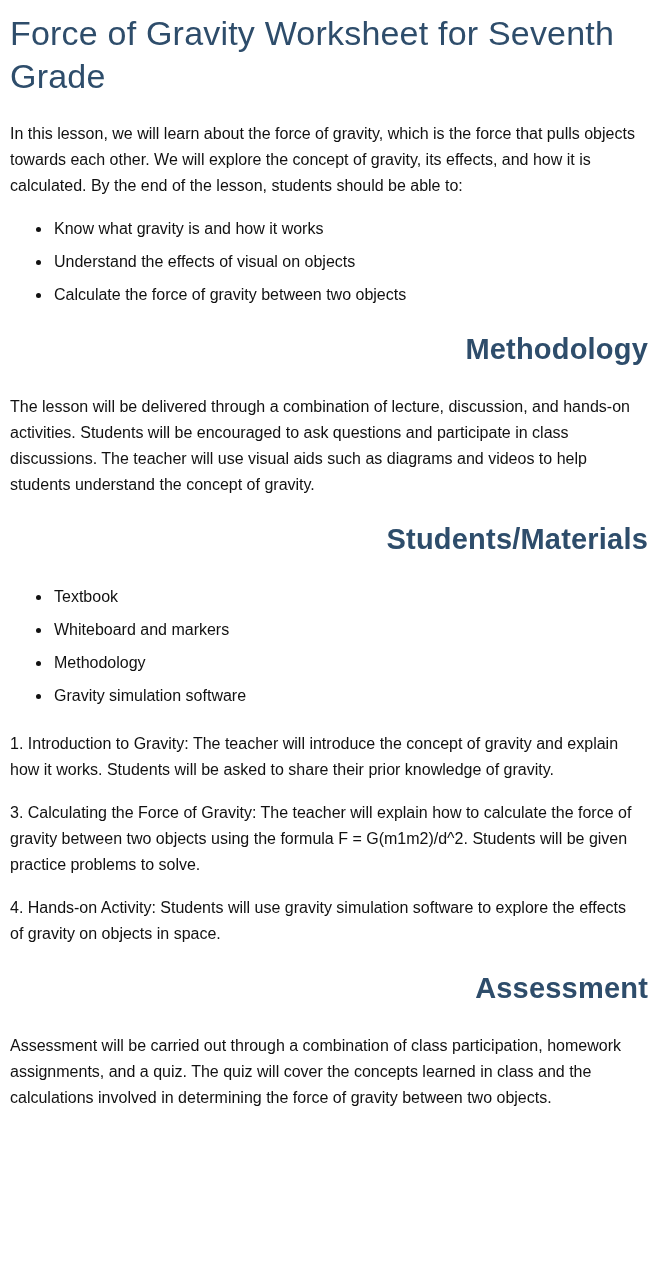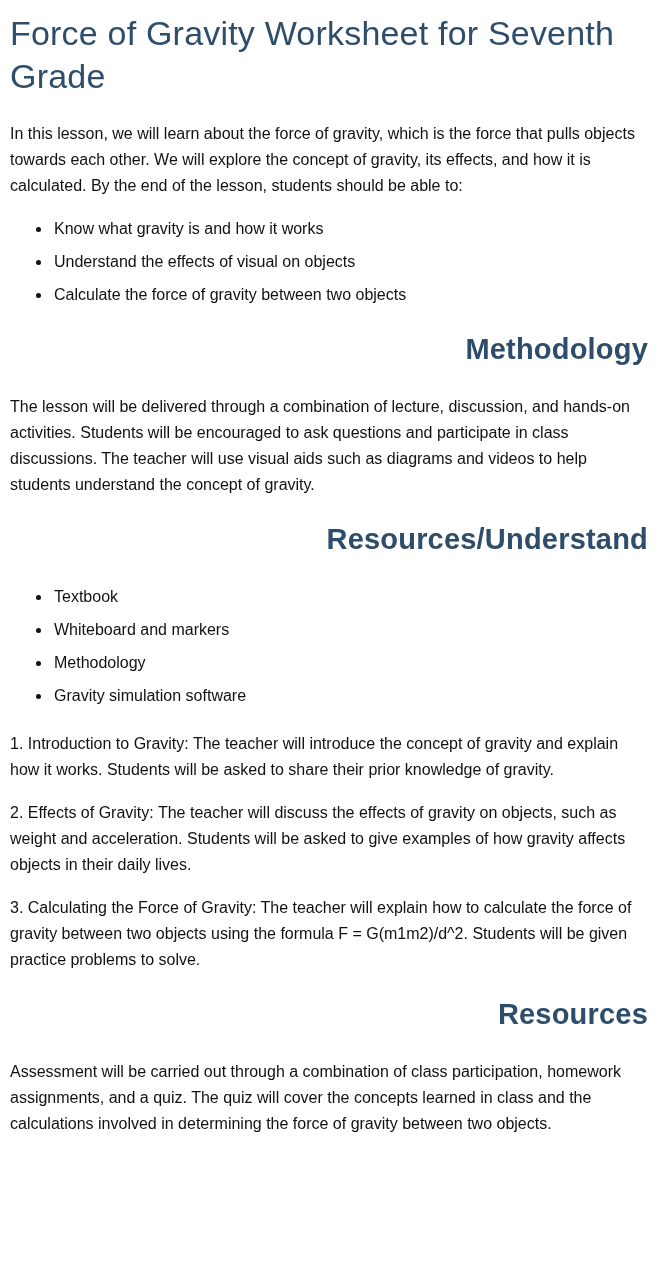--- a/index.html
+++ b/index.html
@@ -69,30 +69,30 @@
 
     <ul class="bullet-list">
       <li>Know what gravity is and how it works</li>
       <li>Understand the effects of visual on objects</li>
       <li>Calculate the force of gravity between two objects</li>
     </ul>
 
     <h2 class="section-heading">Methodology</h2>
     <p class="body-text">The lesson will be delivered through a combination of lecture, discussion, and hands-on activities. Students will be encouraged to ask questions and participate in class discussions. The teacher will use visual aids such as diagrams and videos to help students understand the concept of gravity.</p>
 
-    <h2 class="section-heading">Resources/Understand</h2>
+    <h2 class="section-heading">Students/Materials</h2>
     <ul class="bullet-list">
       <li>Textbook</li>
       <li>Whiteboard and markers</li>
       <li>Methodology</li>
       <li>Gravity simulation software</li>
     </ul>
 
     <p class="body-text">1. Introduction to Gravity: The teacher will introduce the concept of gravity and explain how it works. Students will be asked to share their prior knowledge of gravity.</p>
-    <p class="body-text">2. Effects of Gravity: The teacher will discuss the effects of gravity on objects, such as weight and acceleration. Students will be asked to give examples of how gravity affects objects in their daily lives.</p>
     <p class="body-text">3. Calculating the Force of Gravity: The teacher will explain how to calculate the force of gravity between two objects using the formula F = G(m1m2)/d^2. Students will be given practice problems to solve.</p>
+    <p class="body-text">4. Hands-on Activity: Students will use gravity simulation software to explore the effects of gravity on objects in space.</p>
 
-    <h2 class="section-heading">Resources</h2>
+    <h2 class="section-heading">Assessment</h2>
     <p class="body-text">Assessment will be carried out through a combination of class participation, homework assignments, and a quiz. The quiz will cover the concepts learned in class and the calculations involved in determining the force of gravity between two objects.</p>
 
   </div>
 
 </div>
 
 </body></html>

